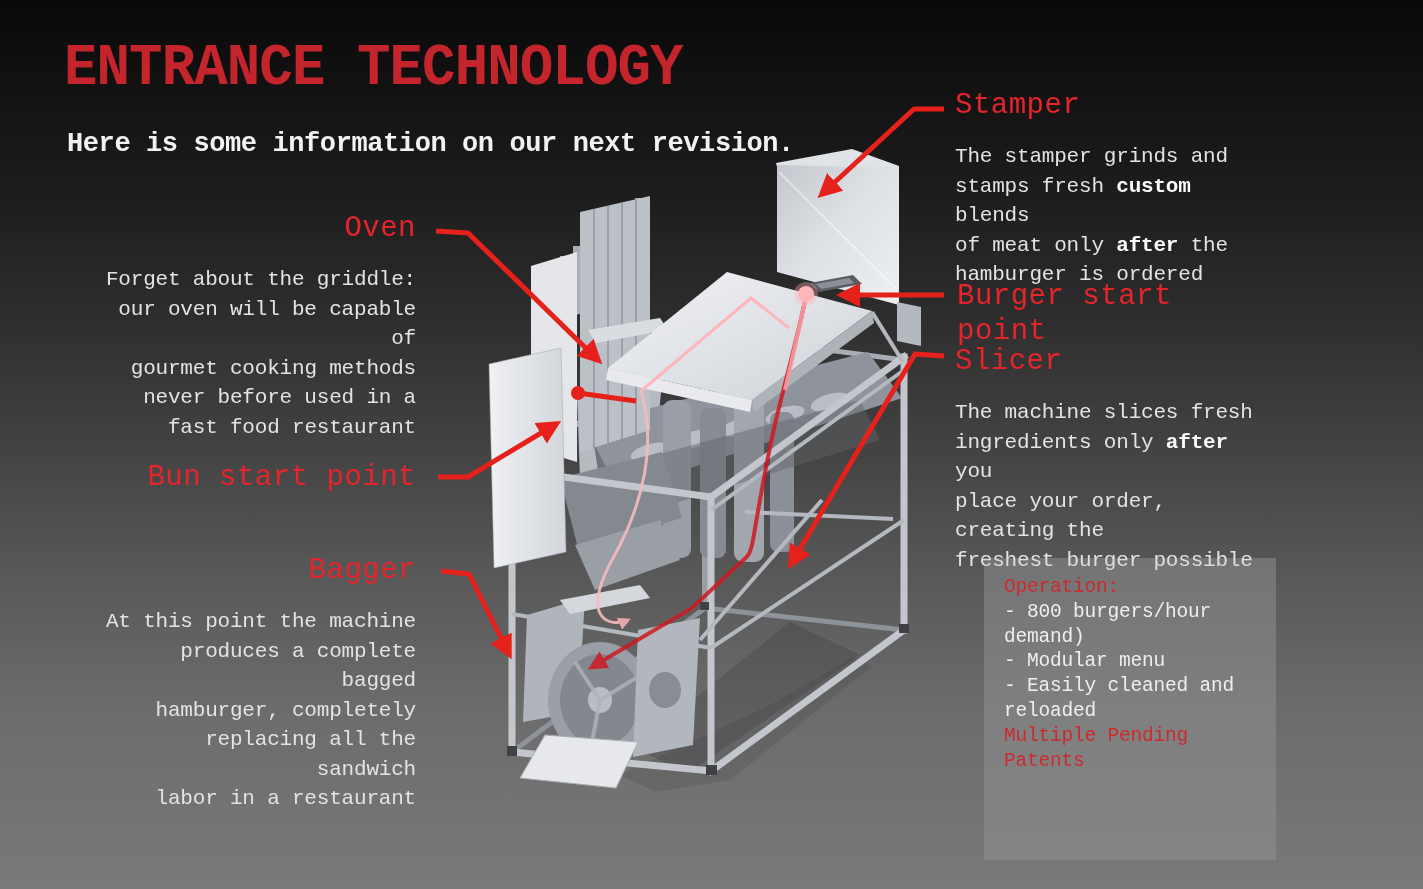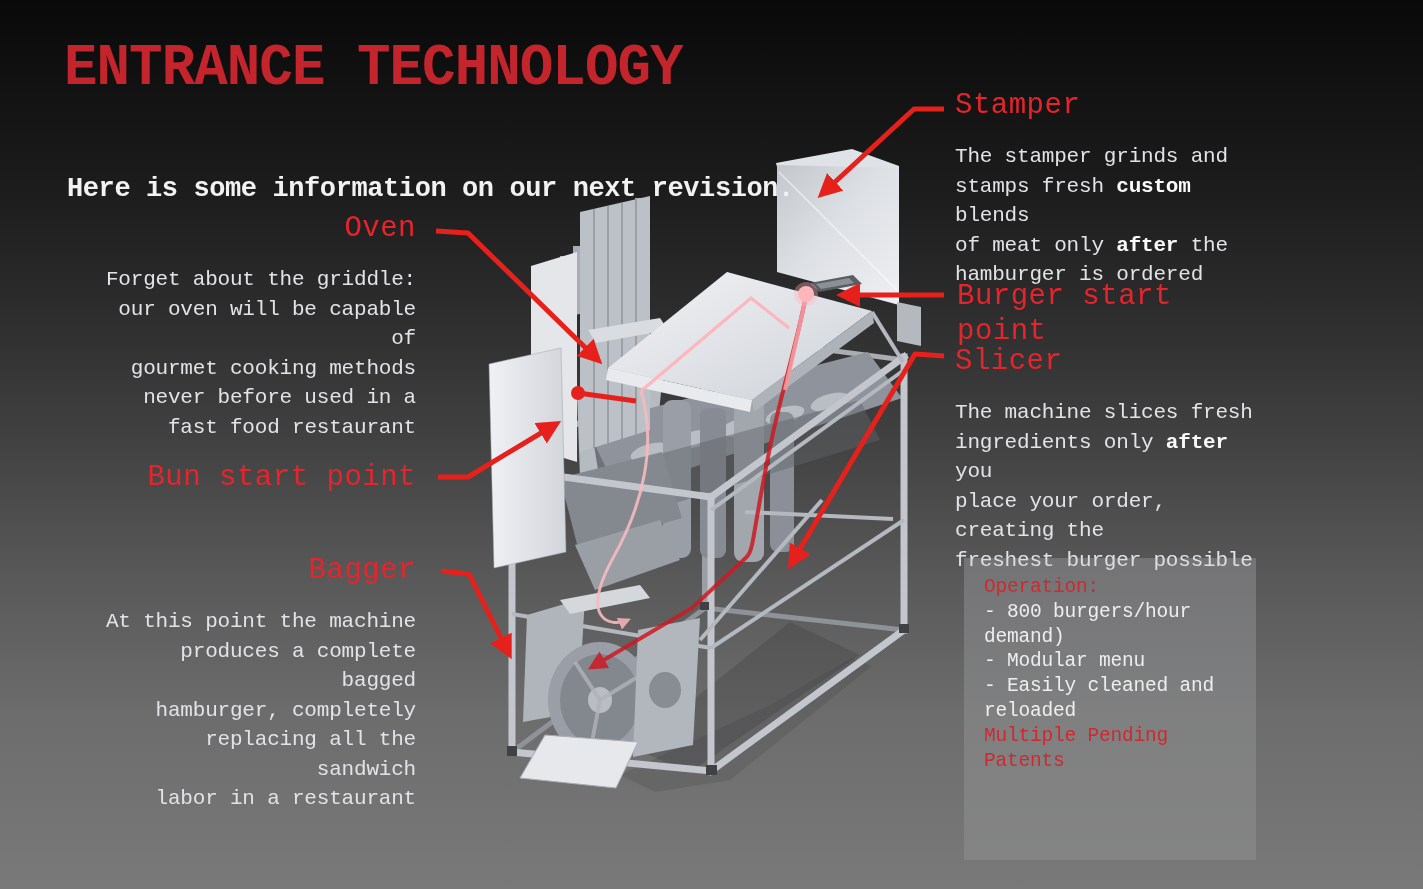--- a/index.html
+++ b/index.html
@@ -8,29 +8,29 @@
     font-family:Liberation Mono, monospace;
     background:linear-gradient(180deg,#090909 0%,#121212 10%,#1d1d1d 22%,#2e2e2e 36%,#454545 52%,#5a5a5a 66%,#6c6c6c 80%,#797979 100%);
   }
   .abs{position:absolute;}
   .page-title{
     left:64px;top:34px;font-size:60px;font-weight:bold;color:#c4242b;
     letter-spacing:-1px;transform:scaleX(.93);transform-origin:left top;white-space:nowrap;
   }
   .page-subtitle{
     left:67px;top:129px;font-size:27px;font-weight:bold;color:#f2f2f3;
-    letter-spacing:-0.4px;white-space:nowrap;margin-top:45px;
+    letter-spacing:-0.4px;white-space:nowrap;
   }
   .callout{width:316px;}
   .callout .label{font-size:29px;line-height:35px;font-weight:400;color:#e6242b;letter-spacing:.5px;}
   .callout .desc{font-size:21px;line-height:29.5px;color:#e2e3e6;letter-spacing:-0.2px;margin-top:19px;}
   .callout .desc .b{font-weight:bold;color:#fafafa;}
   .right{text-align:right;}
   .op-panel{
-    left:964px;top:558px;width:292px;height:302px;box-sizing:border-box;
+    left:984px;top:558px;width:292px;height:302px;box-sizing:border-box;
     background:linear-gradient(180deg,rgba(200,202,206,.26),rgba(205,207,210,.15));
     padding:17px 20px;
   }
   .op-panel .line{font-size:19.5px;line-height:24.8px;color:#eeeeef;letter-spacing:-0.2px;}
   .op-panel .line.red-text{color:#cd2a30;}
   svg{display:block;}
 </style>
 </head>
 <body>
 

